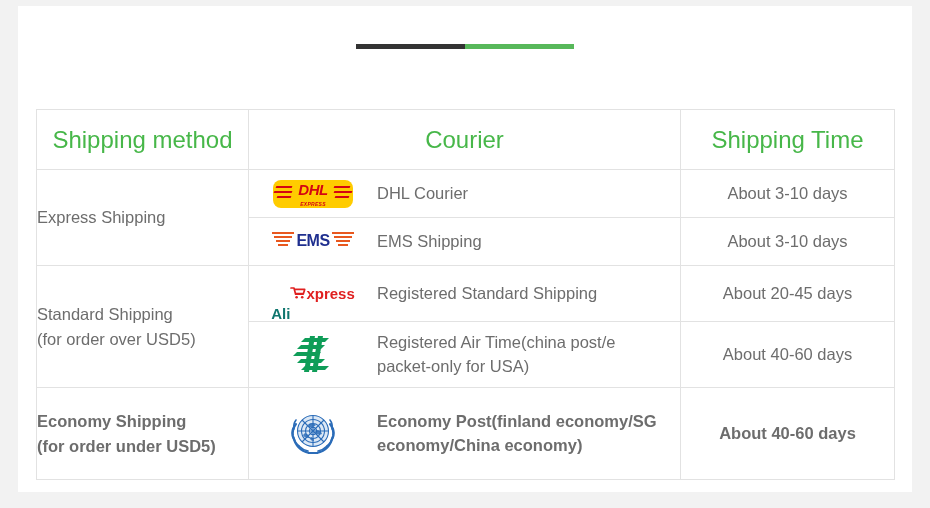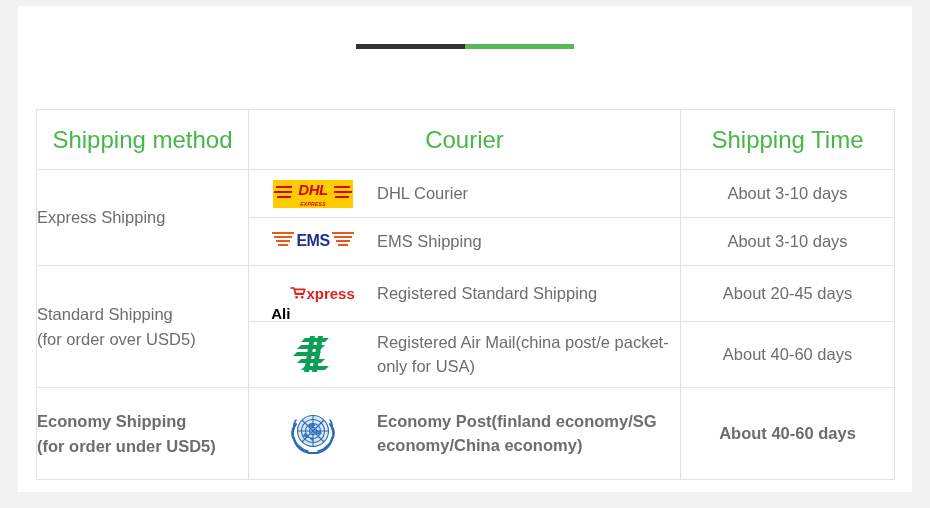--- a/index.html
+++ b/index.html
@@ -111,20 +111,21 @@
   .row-h4 { height: 66px; }
   .row-h5 { height: 92px; font-weight: bold; }
 
   
   .dhl {
     width: 80px;
     height: 28px;
     background: #ffcc00;
     position: relative;
     overflow: hidden;
+    border-radius: 8px;
   }
   .dhl-text {
     position: absolute;
     left: 0; right: 0;
     top: 1px;
     text-align: center;
     font-size: 15px;
     font-weight: bold;
     font-style: italic;
     color: #d40511;
@@ -186,21 +187,21 @@
   .eb-r4 { right: 6px; top: 16px; width: 10px; }
 
   
   .alix {
     display: flex;
     align-items: center;
     font-size: 15px;
     font-weight: bold;
     line-height: 1;
   }
-  .alix-ali { color: #000000; margin-top: 40px; }
+  .alix-ali { color: #0f766e; margin-top: 40px; }
   .alix-x { color: #e02020; }
   .alix-cart { margin: 0 0px; }
 
   
   .cpost { display: block; }
   .unlogo { display: block; }
 </style>
 </head>
 <body>
 
@@ -308,21 +309,21 @@
                   <path d="M14 4 h24 l-4 4 h-24 z"></path>
                   <path d="M10 11 h24 l-4 4 h-24 z"></path>
                   <path d="M6 18 h24 l-4 4 h-24 z"></path>
                   <path d="M10 25 h24 l-4 4 h-24 z"></path>
                   <path d="M14 32 h24 l-4 4 h-24 z"></path>
                   <path d="M19 2 h5 l-6 36 h-5 z"></path>
                   <path d="M27 2 h5 l-6 36 h-5 z"></path>
                 </g>
               </svg>
             </div>
-            <div class="courier-label">Registered Air Mail(china post/e packet-only for USA)</div>
+            <div class="courier-label">Registered Air Time(china post/e packet-only for USA)</div>
           </div>
         </td>
         <td class="time-cell">About 40-60 days</td>
       </tr>
 
       <tr class="row-h5">
         <td class="method-cell">
           <div>Economy Shipping</div>
           <div>(for order under USD5)</div>
         </td>

